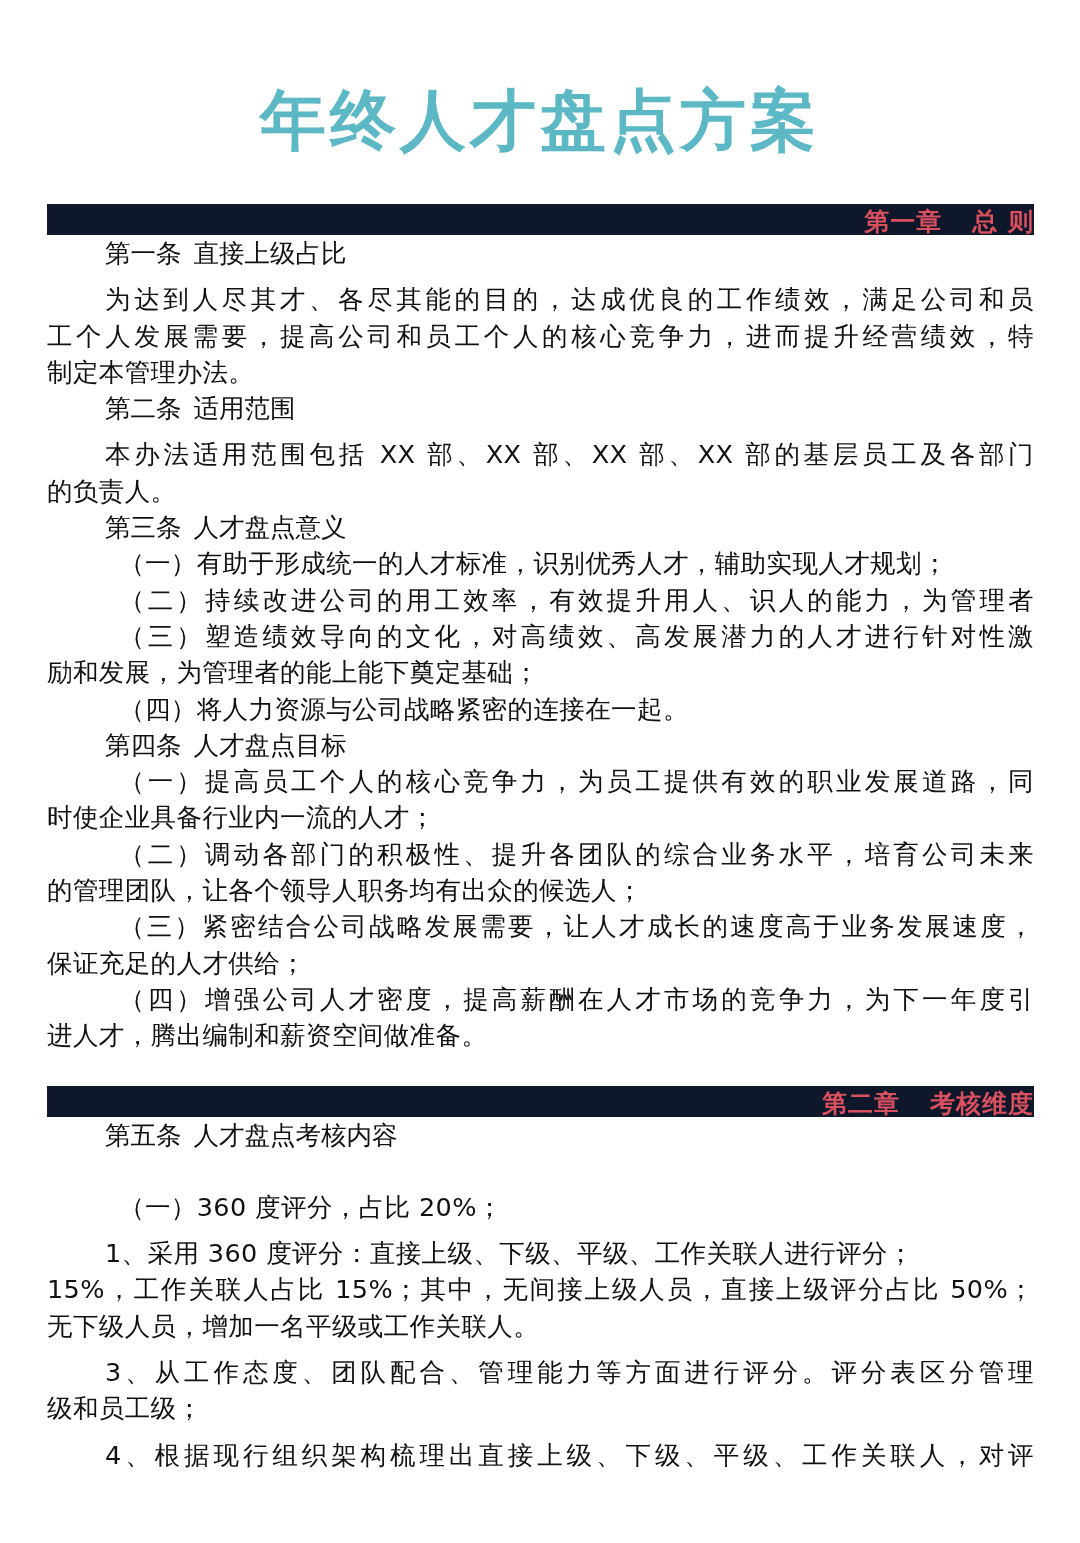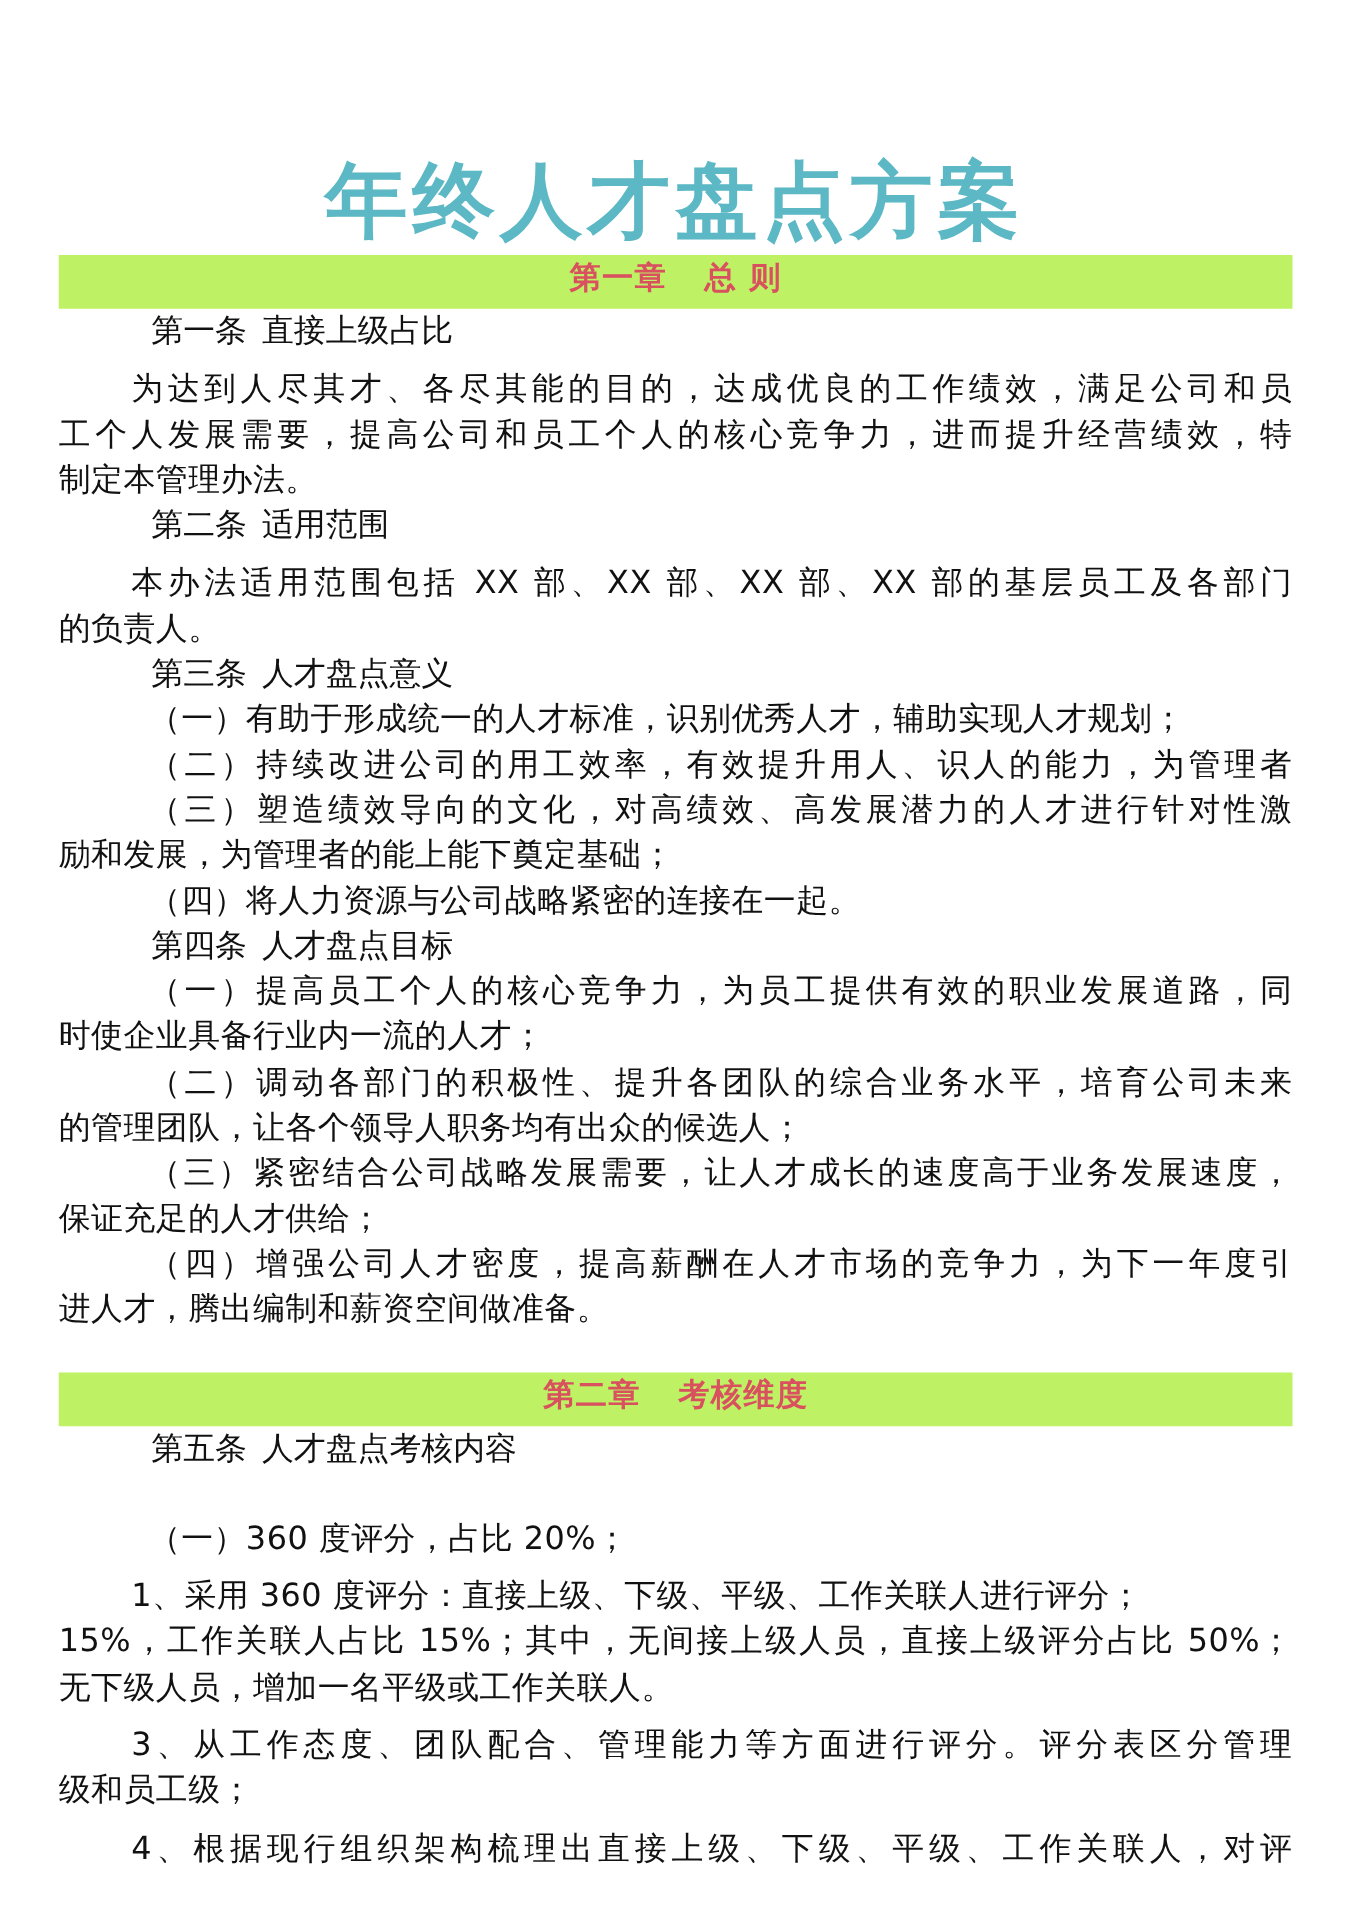--- a/index.html
+++ b/index.html
@@ -16,33 +16,32 @@
     position: absolute;
     top: 78px;
     left: 0;
     width: 1080px;
     text-align: center;
     font-size: 66px;
     font-weight: bold;
     color: #5bb8c4;
     letter-spacing: 4px;
     line-height: 84px;
-    margin-top: 40px;
   }
   .content {
     position: absolute;
     top: 204px;
     left: 47px;
     width: 987px;
   }
   .chapter {
-    background: #bef264;
-    height: 43px;
+    background: #0f172a;
+    height: 31px;
     line-height: 35px;
-    text-align: center;
+    text-align: right;
     font-size: 25px;
     font-weight: bold;
     color: #d9505f;
     letter-spacing: 1px;
     font-family: "DejaVu Serif", serif;
   }
   .chapter .gap { display: inline-block; width: 30px; }
   .line {
     font-size: 25.5px;
     line-height: 36.3px;
@@ -52,21 +51,21 @@
     letter-spacing: 0.4px;
     font-family: "DejaVu Sans", sans-serif;
   }
   .line.last { text-align-last: left; }
   .heading {
     font-size: 25.5px;
     line-height: 36.3px;
     padding-left: 58px;
     font-family: "DejaVu Sans", sans-serif;
   }
-  .heading .no { margin-right: 12px; margin-left: 16px; }
+  .heading .no { margin-right: 12px; }
   .ind { padding-left: 58px; margin-top: 10px; }
   .ind2 { padding-left: 72px; }
   .spacer-sm { height: 36px; }
   .spacer-md { height: 32px; }
 </style>
 </head>
 <body>
 
 <div class="title">年终人才盘点方案</div>
 

